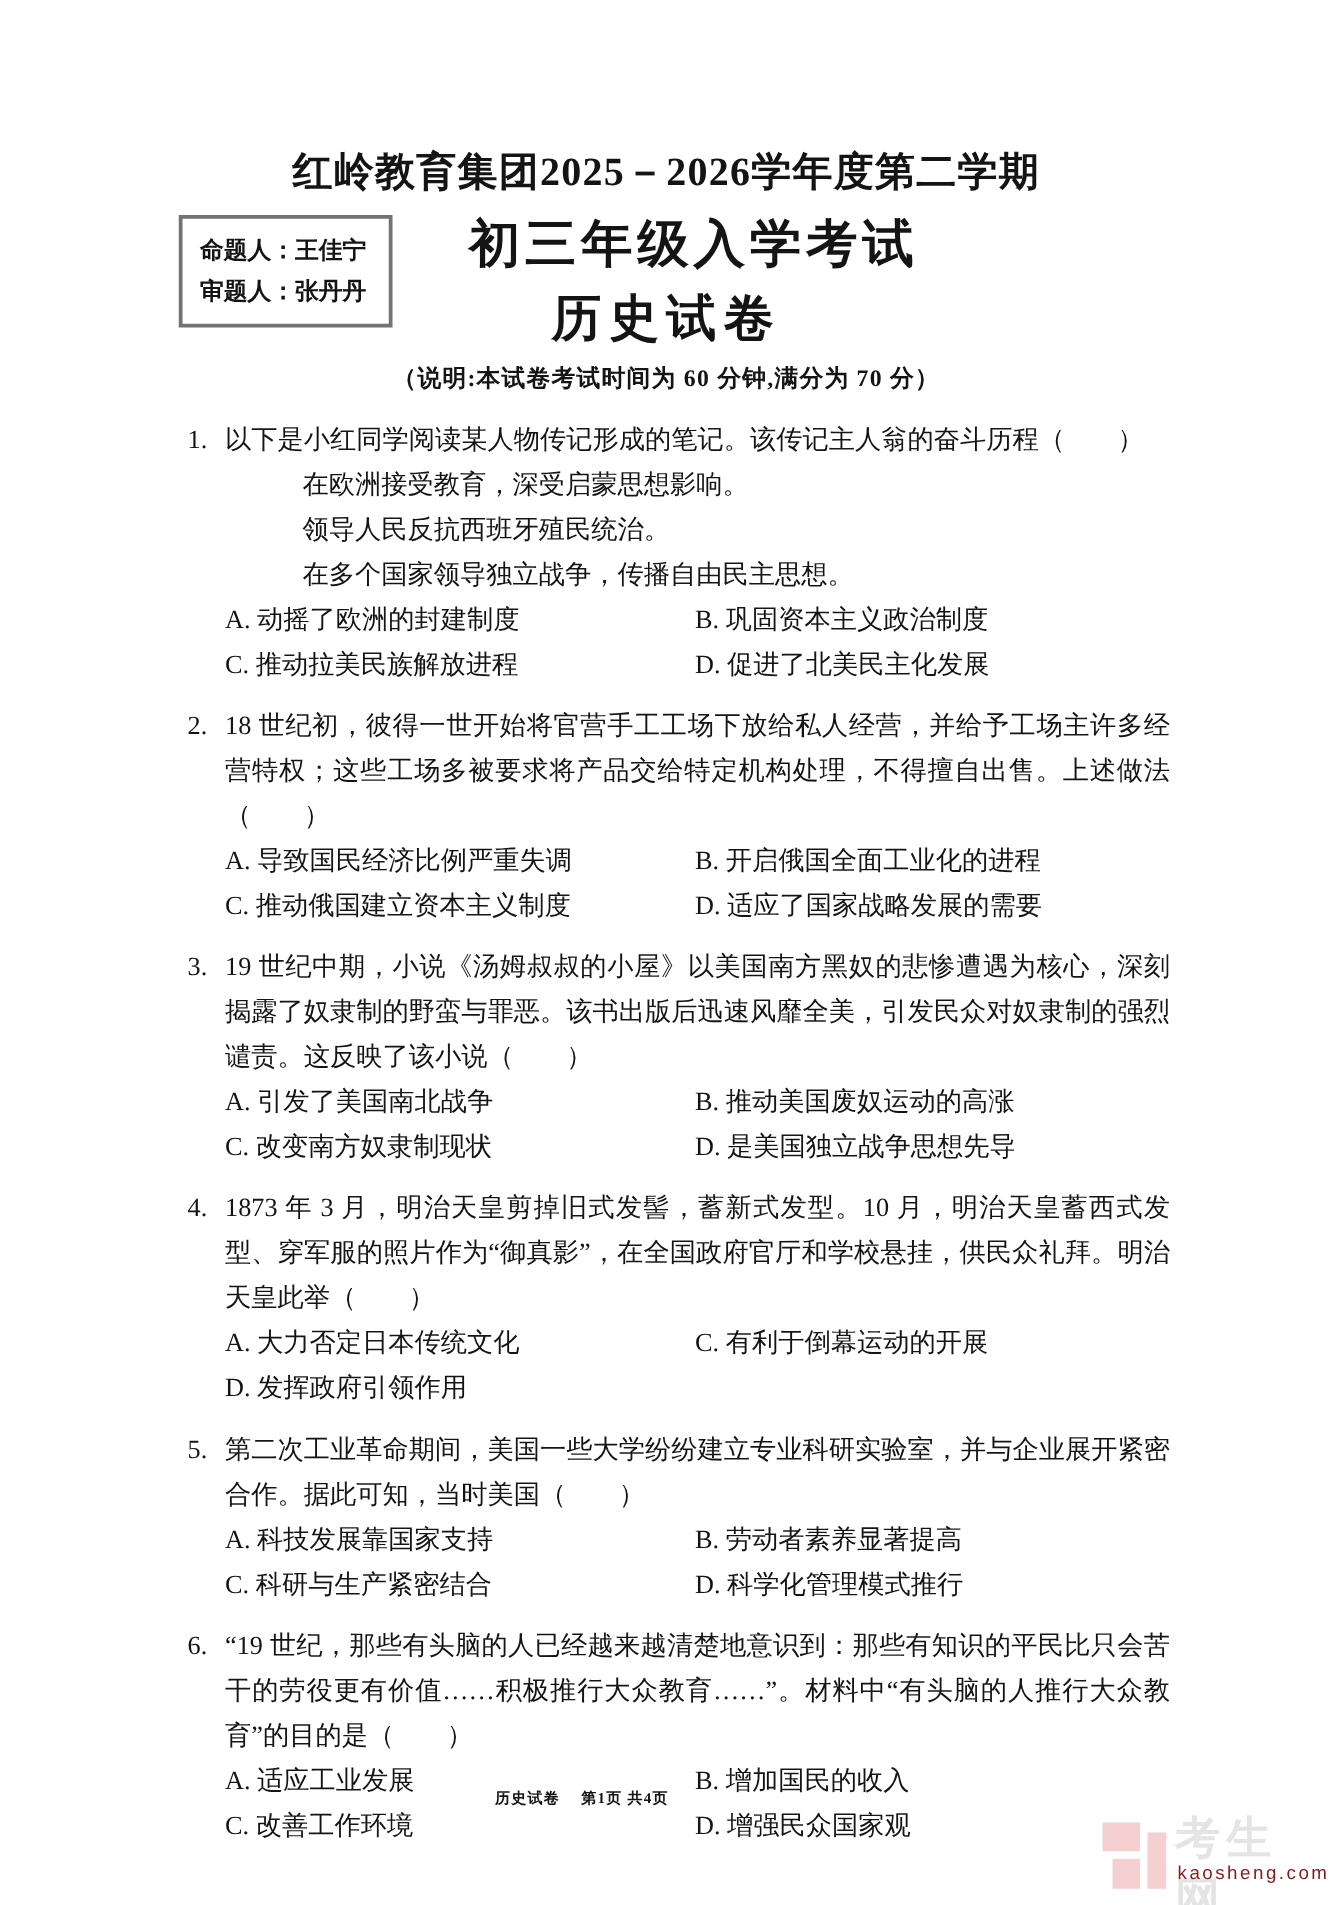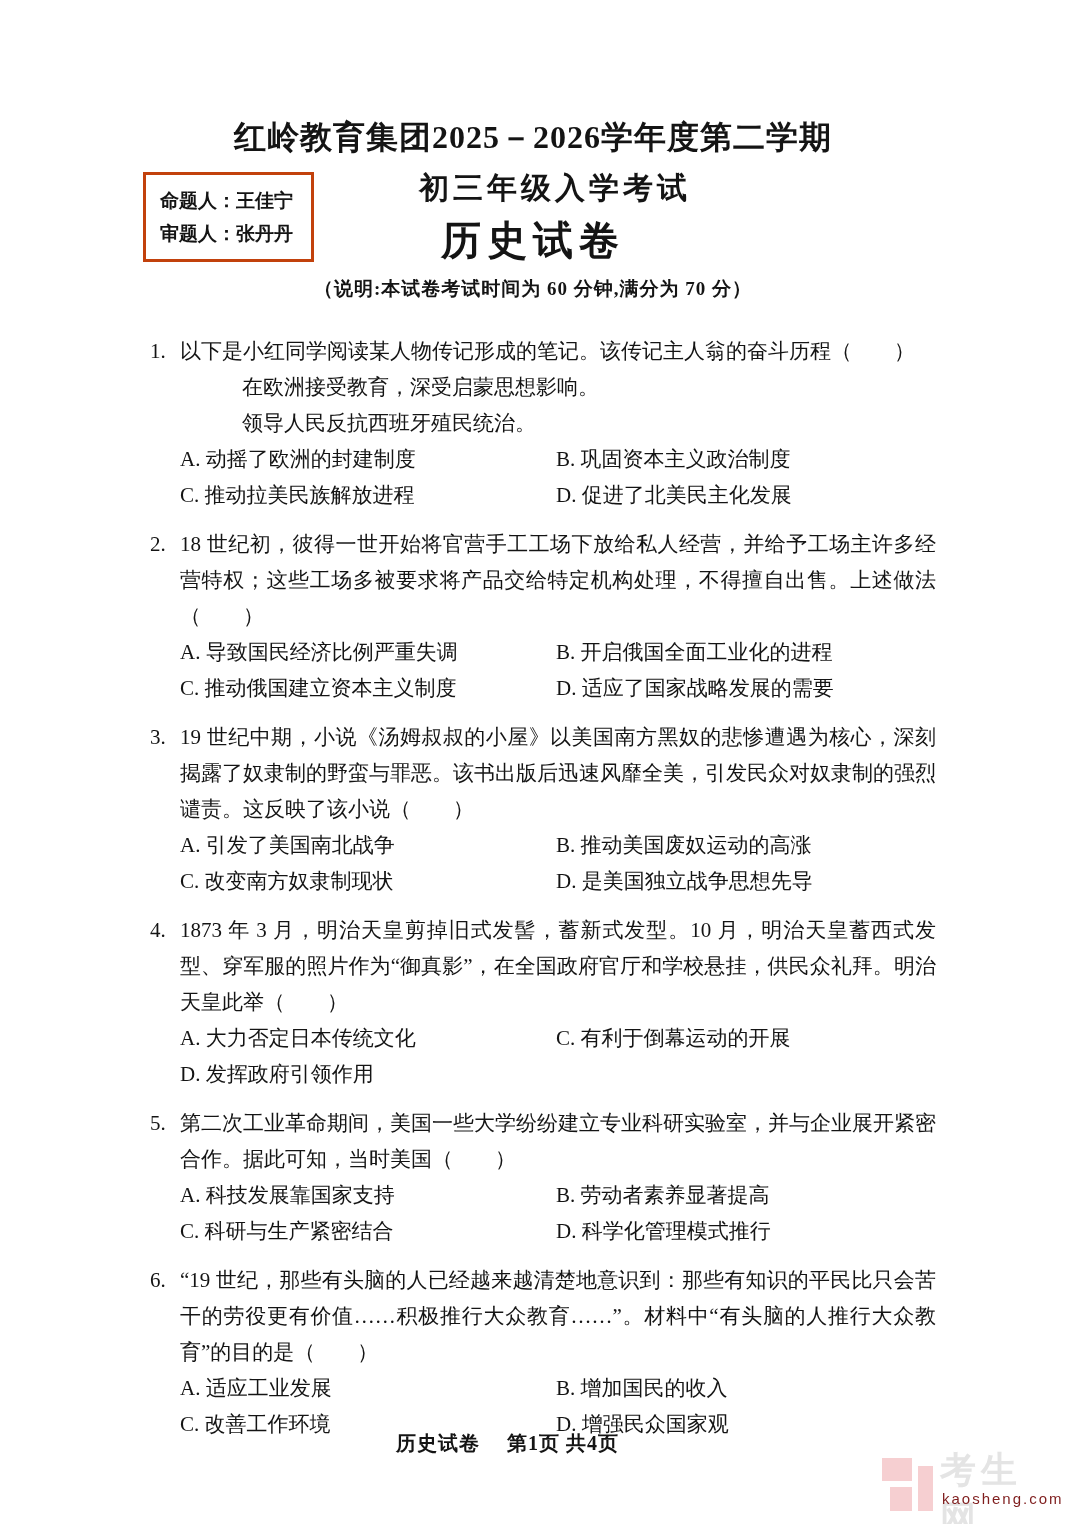--- a/index.html
+++ b/index.html
@@ -7,28 +7,28 @@
     width:1066px; height:1524px;
     background:#ffffff;
     color:#141414;
     font-family:"Liberation Serif","DejaVu Serif",serif;
     position:relative;
     overflow:hidden;
   }
   
   .header { text-align:center; padding-top:116px; }
   .title-school { font-size:32px; font-weight:700; letter-spacing:1px; }
-  .title-exam   { font-size:30px; font-weight:700; margin-top:8px; letter-spacing:4px;padding-left:44px; }
+  .title-exam   { font-size:41px; font-weight:700; margin-top:8px; letter-spacing:4px;padding-left:44px; }
   .title-subject{ font-size:40px; font-weight:700; margin-top:4px; letter-spacing:6px; }
   .header-note  { font-size:19px; font-weight:700; margin-top:8px; letter-spacing:1px; }
 
   
   .examiner-box {
     position:absolute; left:143px; top:172px;
-    border:3px solid #c2410c;
+    border:3px solid #737373;
     padding:9px 18px 9px 14px;
     background:#fff;
     font-size:19px; font-weight:700; line-height:33px;
     white-space:nowrap;
   }
 
   
   .main {
     position:absolute; left:150px; top:320px; width:786px;
     font-size:21px; line-height:36px;
@@ -37,21 +37,21 @@
   .question { margin-top:13px; }
   .stem { margin:0; text-align:justify; padding-left:30px; text-indent:-30px; }
   .qno { display:inline-block; width:30px; text-indent:0; }
   .note-line { padding-left:92px; }
   .options { display:grid; grid-template-columns:376px auto; padding-left:30px; }
   .option { white-space:nowrap; }
 
   
   .footer {
     position:absolute; left:396px; top:1430px;
-    font-size:20px; font-weight:700; letter-spacing:1px;
+    font-size:12px; font-weight:700; letter-spacing:1px;
   }
 
   
   .watermark { position:absolute; left:882px; top:1450px; width:180px; height:66px; }
   .wm-logo { position:absolute; left:0; top:4px; width:52px; height:56px; }
   .wm-block { position:absolute; }
   .wm-name {
     position:absolute; left:58px; top:-4px;
     font-size:36px; font-weight:700; letter-spacing:5px;
     font-family:"Liberation Sans","DejaVu Sans",sans-serif;
@@ -77,20 +77,21 @@
   <div>审题人：张丹丹</div>
 </div>
 
 <div class="main">
 
 
   <div class="question">
     <p class="stem"><span class="qno">1.</span><span>以下是小红同学阅读某人物传记形成的笔记。该传记主人翁的奋斗历程（　　）</span></p>
     <div class="note-line">在欧洲接受教育，深受启蒙思想影响。</div>
     <div class="note-line">领导人民反抗西班牙殖民统治。</div>
+    <div class="note-line">在多个国家领导独立战争，传播自由民主思想。</div>
     <div class="options">
       <div class="option">A. 动摇了欧洲的封建制度</div>
       <div class="option">B. 巩固资本主义政治制度</div>
       <div class="option">C. 推动拉美民族解放进程</div>
       <div class="option">D. 促进了北美民主化发展</div>
     </div>
   </div>
 
   <div class="question">
     <p class="stem"><span class="qno">2.</span><span>18 世纪初，彼得一世开始将官营手工工场下放给私人经营，并给予工场主许多经营特权；这些工场多被要求将产品交给特定机构处理，不得擅自出售。上述做法（　　）</span></p>

